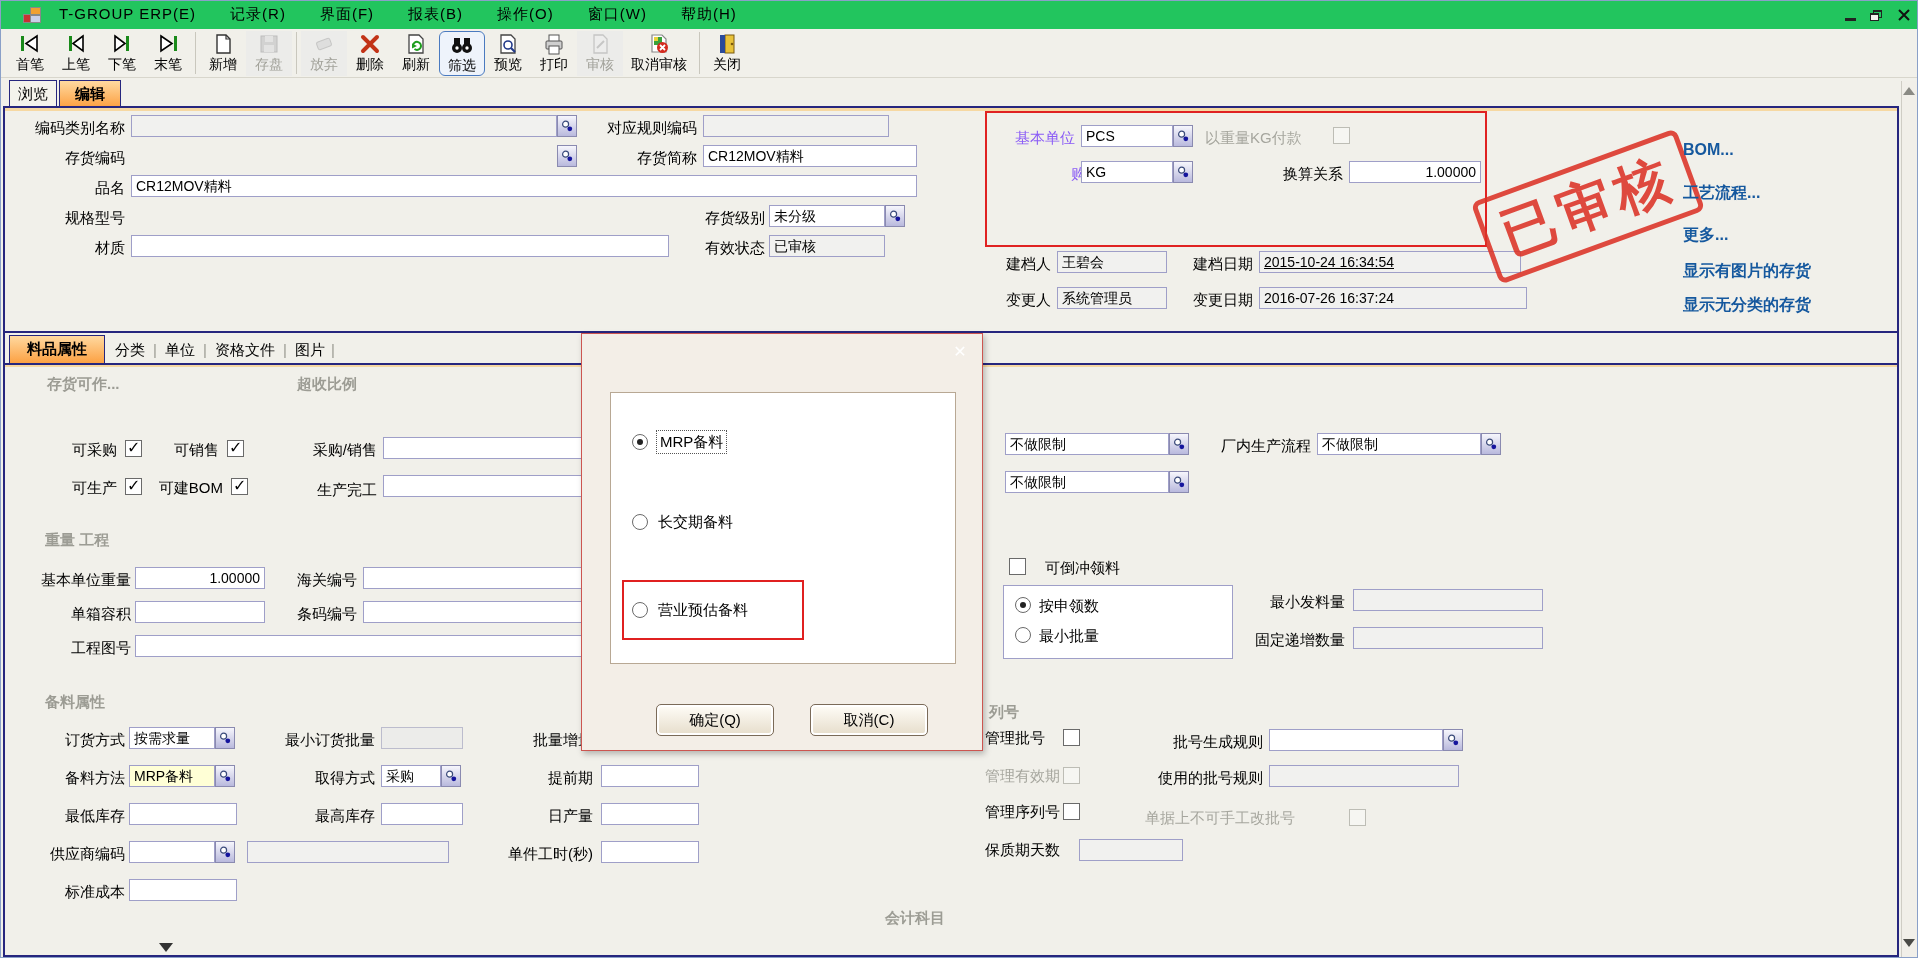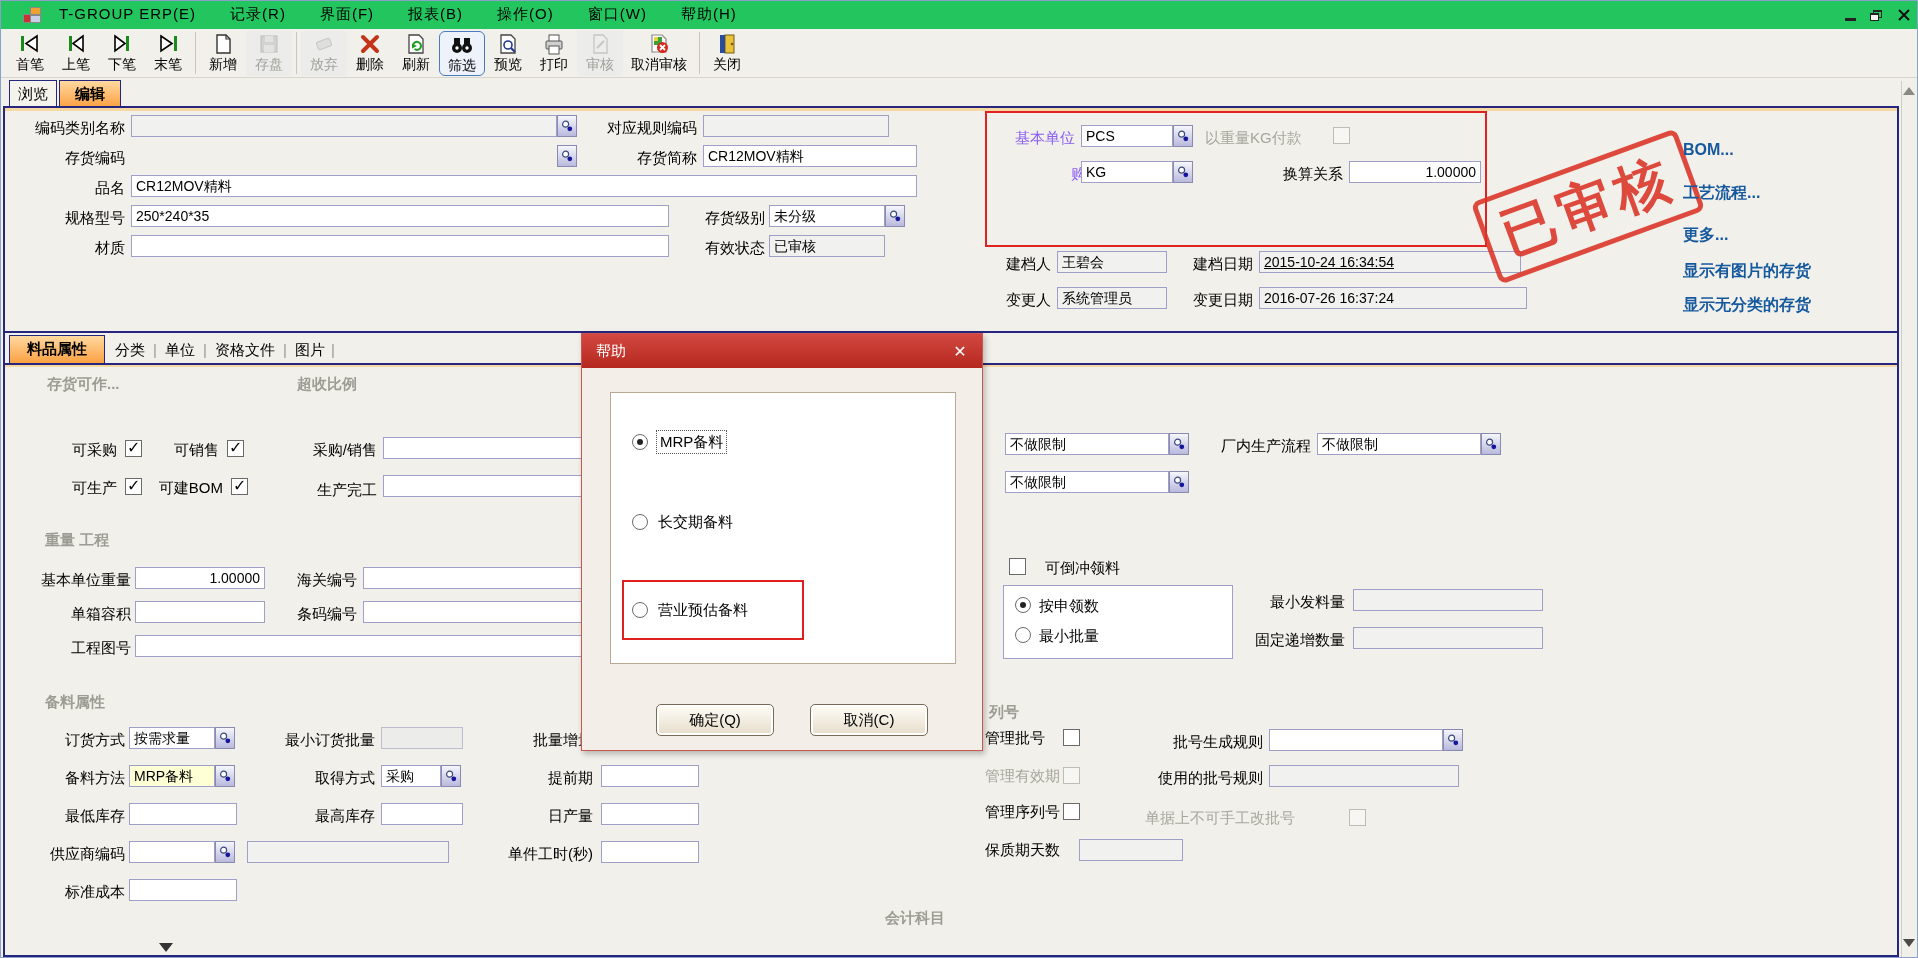--- a/index.html
+++ b/index.html
@@ -291,21 +291,20 @@
         <circle cx="8.8" cy="8.8" r="2.4" fill="#15159d"></circle>
       </svg>
     </div>
   <div class="lbl" style="left:612px;top:146px;width:84px;">存货简称</div>
   <div class="fld" style="left:702px;top:144px;width:214px;">CR12MOV精料</div>
 
   <div class="lbl" style="left:18px;top:176px;width:106px;">品名</div>
   <div class="fld" style="left:130px;top:174px;width:786px;">CR12MOV精料</div>
 
   <div class="lbl" style="left:18px;top:206px;width:106px;">规格型号</div>
-  <div class="fld" style="left:130px;top:204px;width:538px;">250*240*35</div>
   <div class="lbl" style="left:688px;top:206px;width:76px;">存货级别</div>
   <div class="fld" style="left:768px;top:204px;width:116px;">未分级</div>
   <div class="lk" style="left:884px;top:204px;">
       <svg width="12" height="12">
         <circle cx="4.6" cy="4.2" r="3" fill="#fff" stroke="#3a4a7a" stroke-width="1.2"></circle>
         <circle cx="8.8" cy="8.8" r="2.4" fill="#15159d"></circle>
       </svg>
     </div>
 
   <div class="lbl" style="left:18px;top:236px;width:106px;">材质</div>
@@ -509,23 +508,20 @@
   <div class="cb" style="left:1062px;top:802px;"></div>
   <div class="llbl grey" style="left:1144px;top:806px;">单据上不可手工改批号</div>
   <div class="cb cbd" style="left:1348px;top:808px;"></div>
 
   <div class="llbl" style="left:984px;top:838px;">保质期天数</div>
   <div class="fld ro" style="left:1078px;top:838px;width:104px;"></div>
 
   <div class="shead" style="left:884px;top:908px;">会计科目</div>
 
   <div class="dialog">
-    <div class="dtitle">
-        <span>帮助</span>
-      </div>
     <div class="dclose">✕</div>
     <div class="dlist"></div>
     <div class="rd on" style="left:50px;top:100px;"></div>
     <div class="llbl focusbox" style="left:74px;top:96px;">MRP备料</div>
     <div class="rd" style="left:50px;top:180px;"></div>
     <div class="llbl" style="left:76px;top:177px;">长交期备料</div>
     <div class="rd" style="left:50px;top:268px;"></div>
     <div class="llbl" style="left:76px;top:265px;">营业预估备料</div>
     <div class="dredbox"></div>
     <div class="dbtn" style="left:74px;top:370px;">确定(Q)</div>

